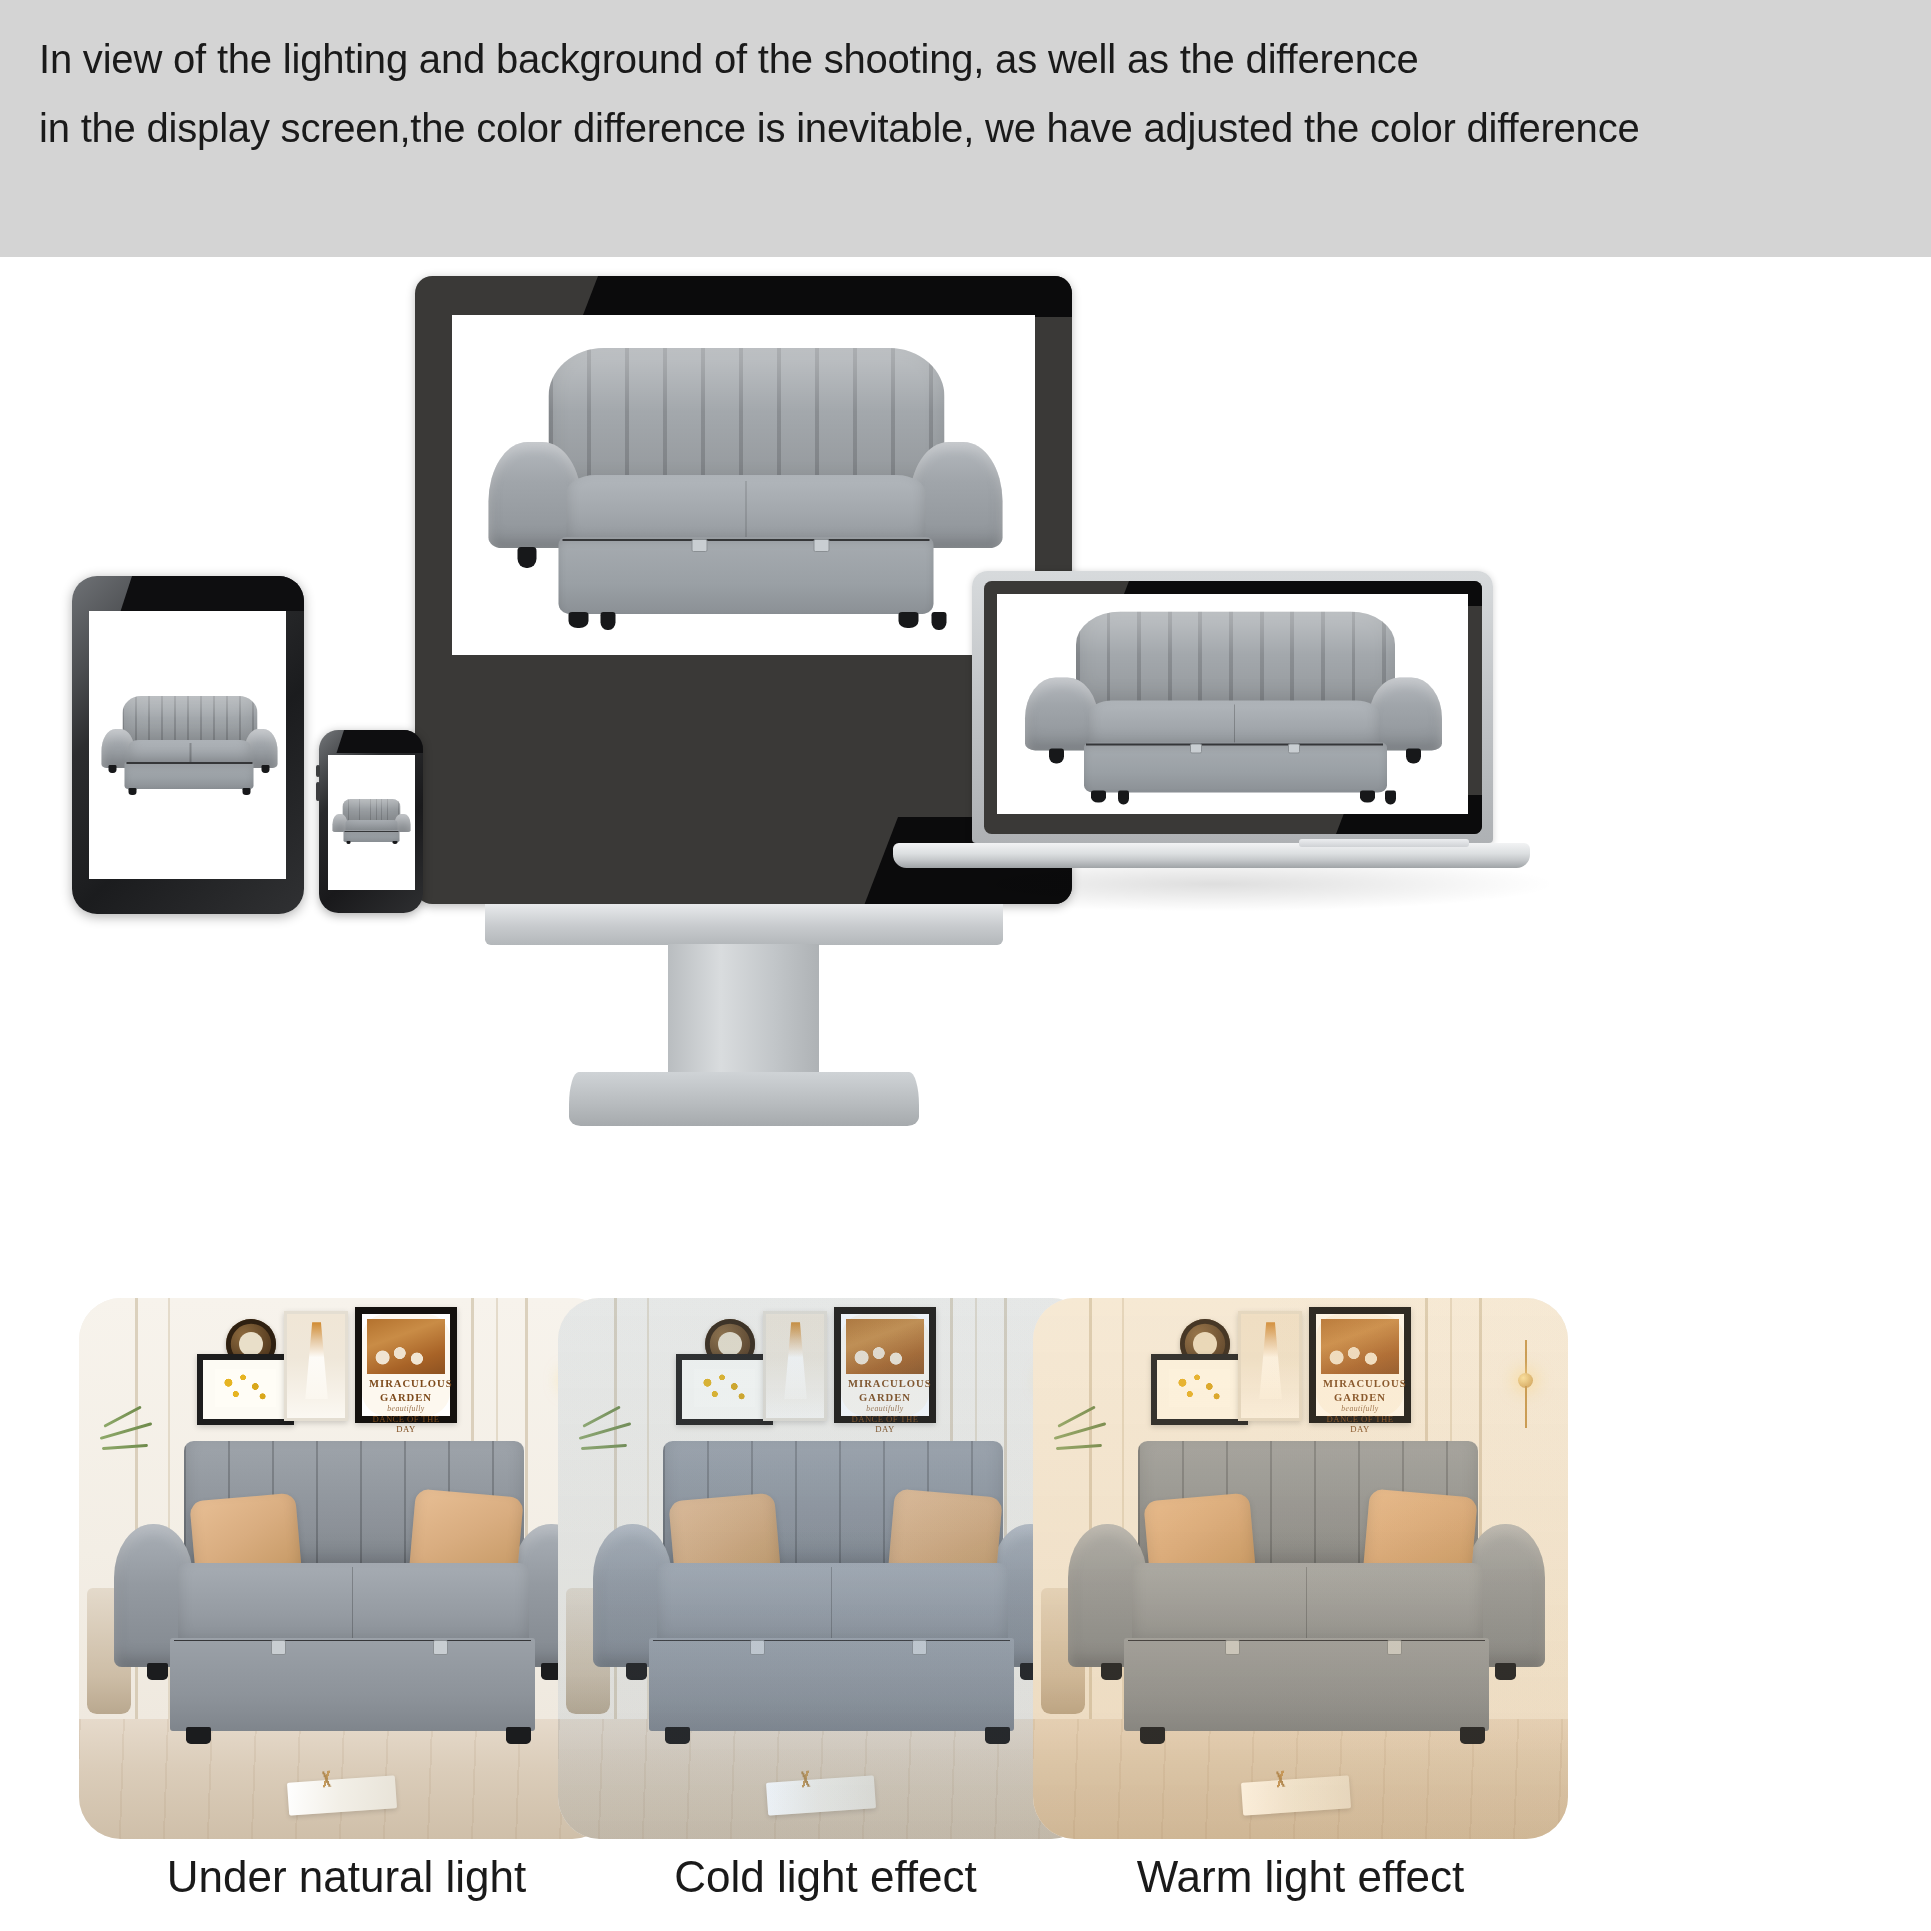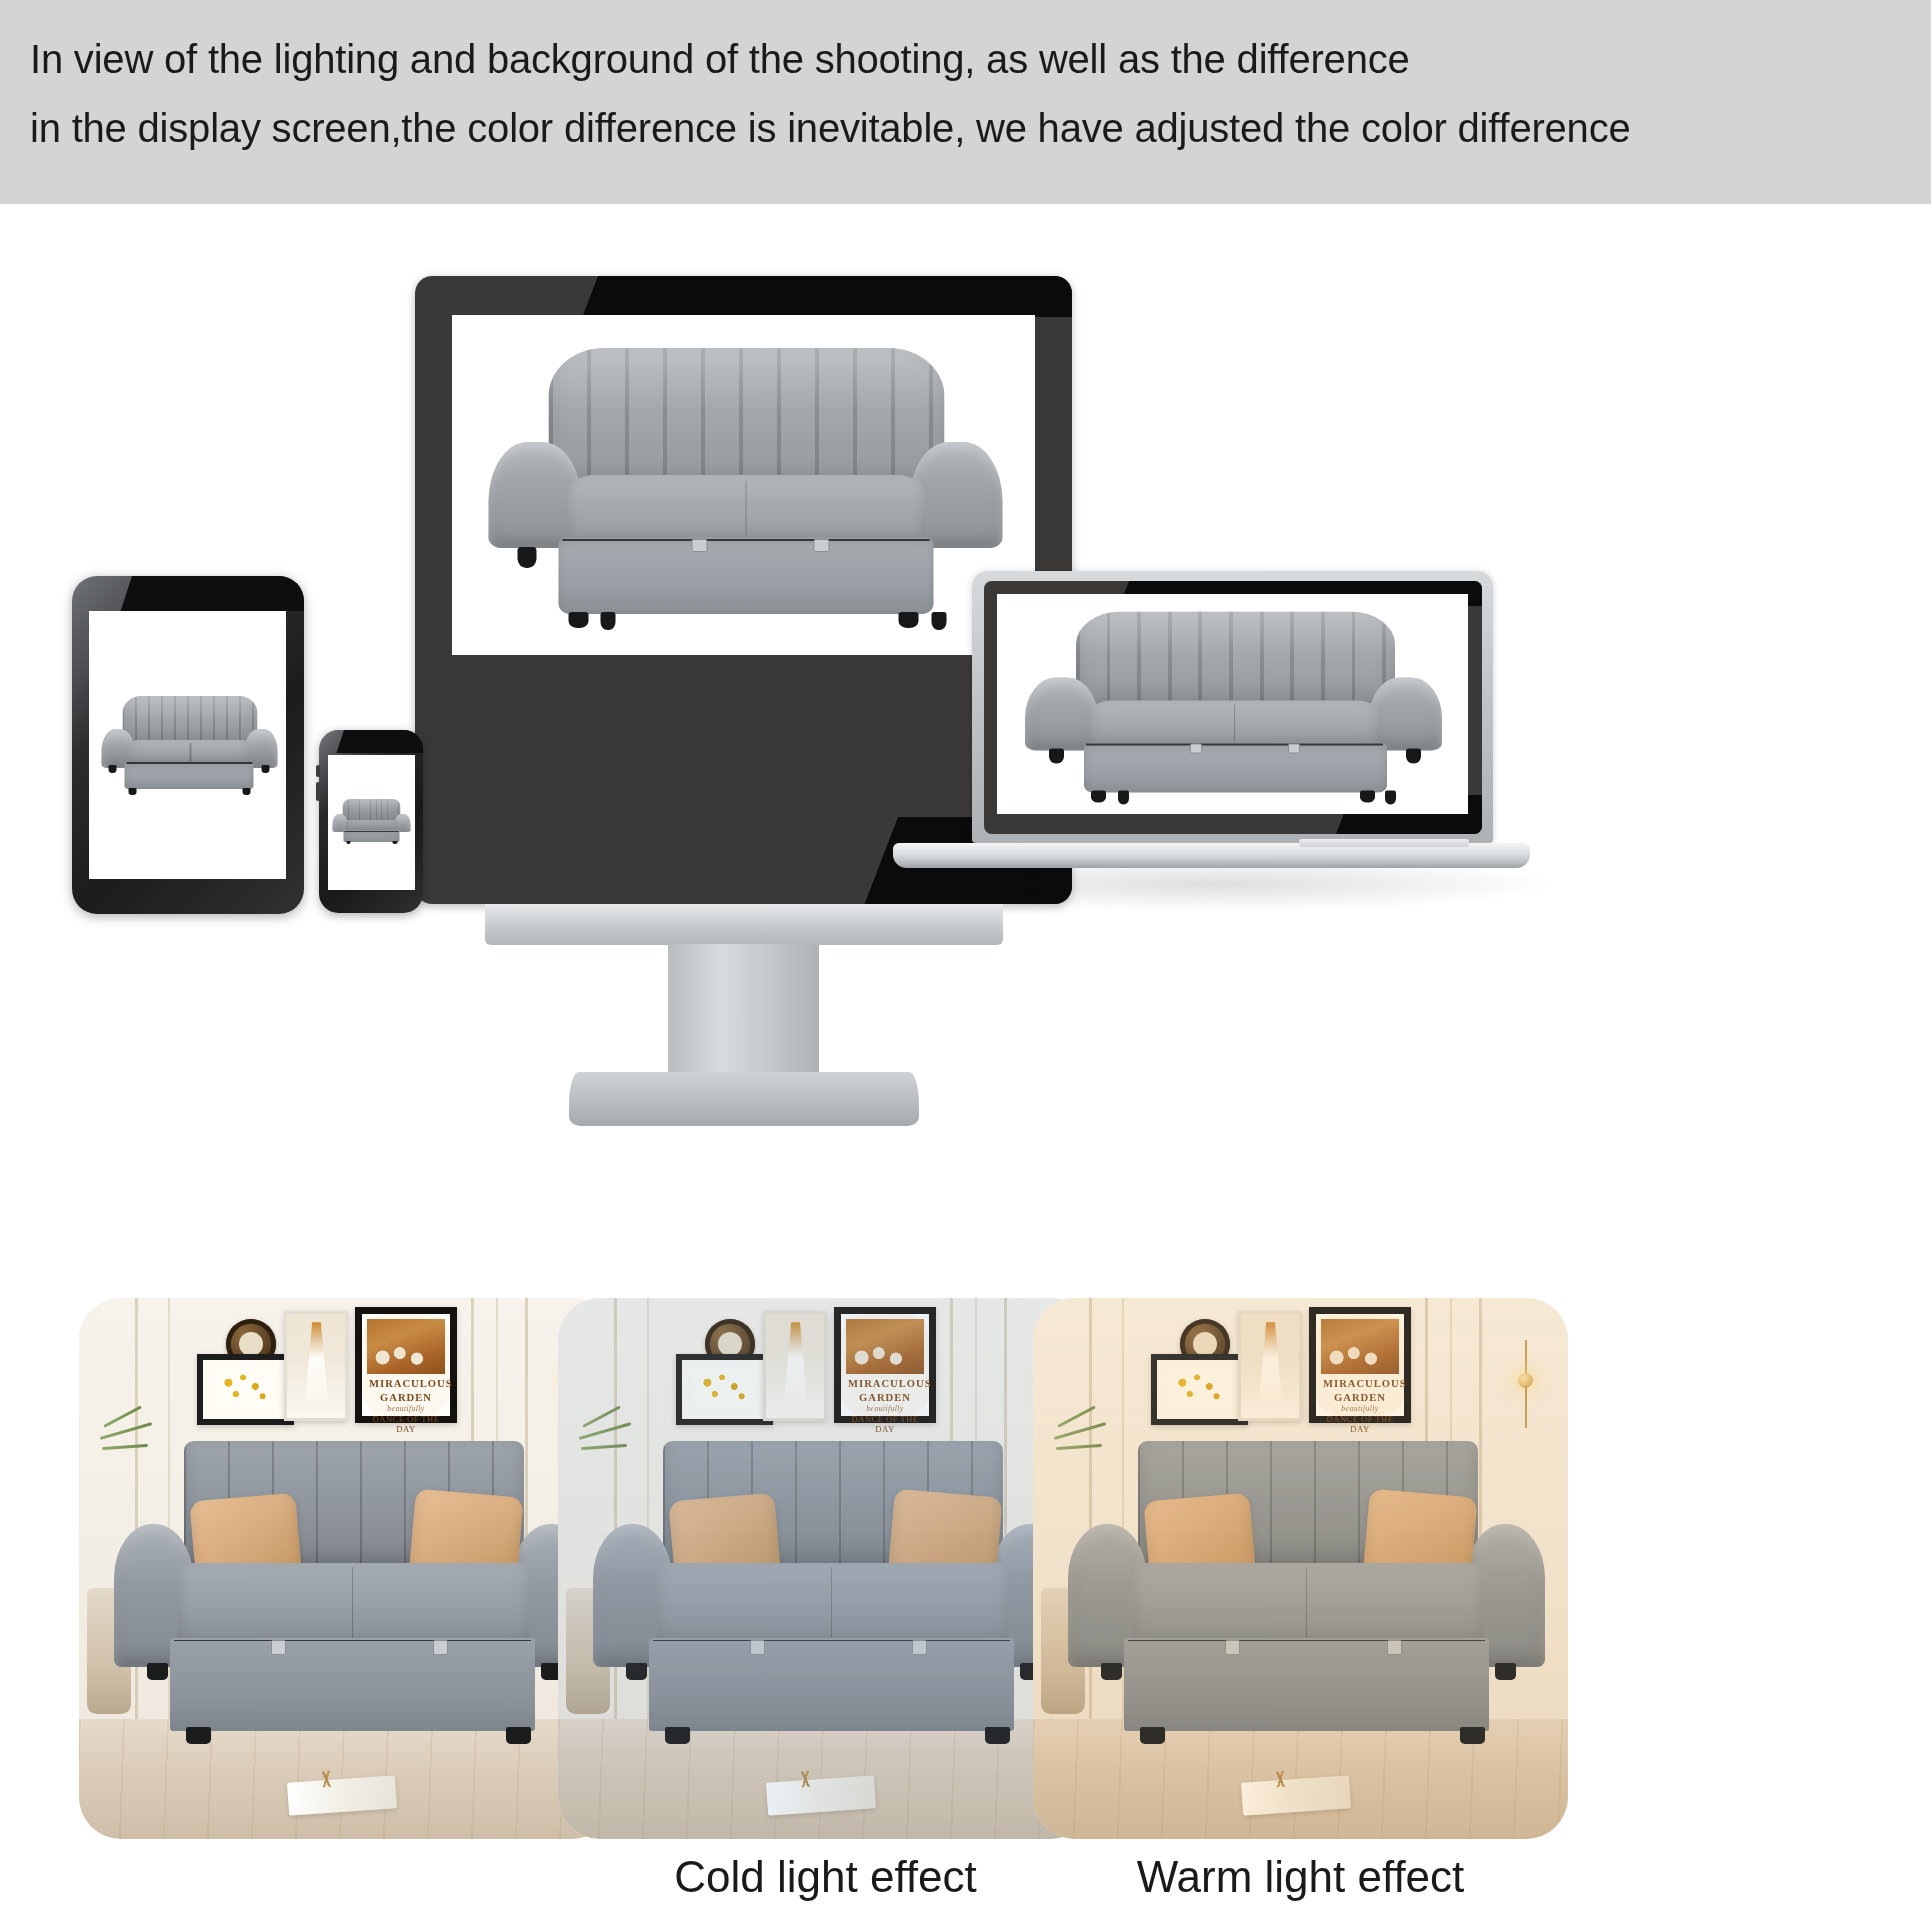--- a/index.html
+++ b/index.html
@@ -6,23 +6,23 @@
   html, body {
     width: 1931px; height: 1931px;
     background: #ffffff;
     font-family: "Liberation Sans", sans-serif;
     overflow: hidden;
   }
   #page { position: relative; width: 1931px; height: 1931px; background: #fff; }
 
   
   #disclaimer {
-    position: absolute; left: 0; top: 0; width: 1931px; height: 204px;
+    position: absolute; left: 0; top: 0; width: 1931px; height: 257px;
     background: #d4d4d4;
-    padding: 25px 39px 0 30px;
+    padding: 25px 39px 0 39px;
   }
   #disclaimer p {
     font-size: 40px; line-height: 69px; color: #1a1a1a;
     font-family: "Liberation Sans", sans-serif; font-weight: 400;
     letter-spacing: -0.2px;
   }
   #disclaimer .warn { color: #d01716; }
 
   
   #devices { position: absolute; left: 0; top: 257px; width: 1931px; height: 1004px; }
@@ -486,20 +486,21 @@
         <div class="rs-drawer" style="left:77px; top:197px; width:365px; height:93px;"></div>
         <div class="drawer-line" style="left:81px; top:199px; width:357px;"></div>
         <div class="pull" style="left:178px; top:199px; width:15.4px; height:15.4px;"></div>
         <div class="pull" style="left:340px; top:199px; width:15.4px; height:15.4px;"></div>
         <div class="rs-leg" style="left:54px; top:222px; width:21px; height:17.4px;"></div>
         <div class="rs-leg" style="left:93px; top:286px; width:25px; height:17.4px;"></div>
         <div class="rs-leg" style="left:413px; top:286px; width:25px; height:17.4px;"></div>
         <div class="rs-leg" style="left:448px; top:222px; width:21px; height:17.4px;"></div>
       </div>
     </div>
+    <div class="scene-label" style="left:79px;">Under natural light</div>
 
     <div class="scene-card" style="left:558px; top:13.5px;">
       <div class="wall"></div>
       <div class="moulding" style="left:56px;"></div>
       <div class="moulding b" style="left:89px;"></div>
       <div class="moulding" style="left:392px;"></div>
       <div class="moulding b" style="left:417px;"></div>
       <div class="moulding" style="left:446px;"></div>
       <div class="clock" style="left:147px; top:21px; width:50px; height:50px;"></div>
       <div class="frame f1" style="left:118px; top:56px; width:97px; height:71px;">

